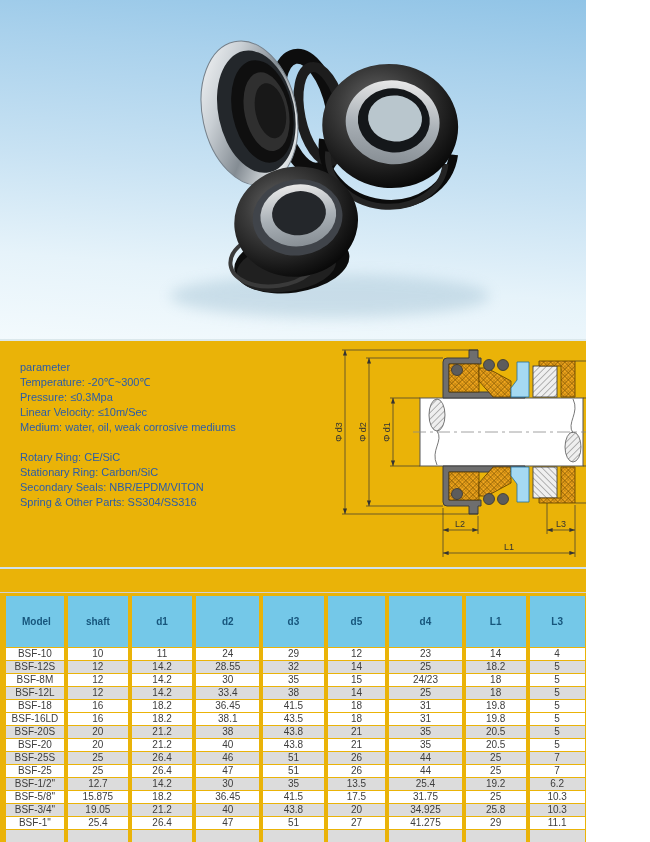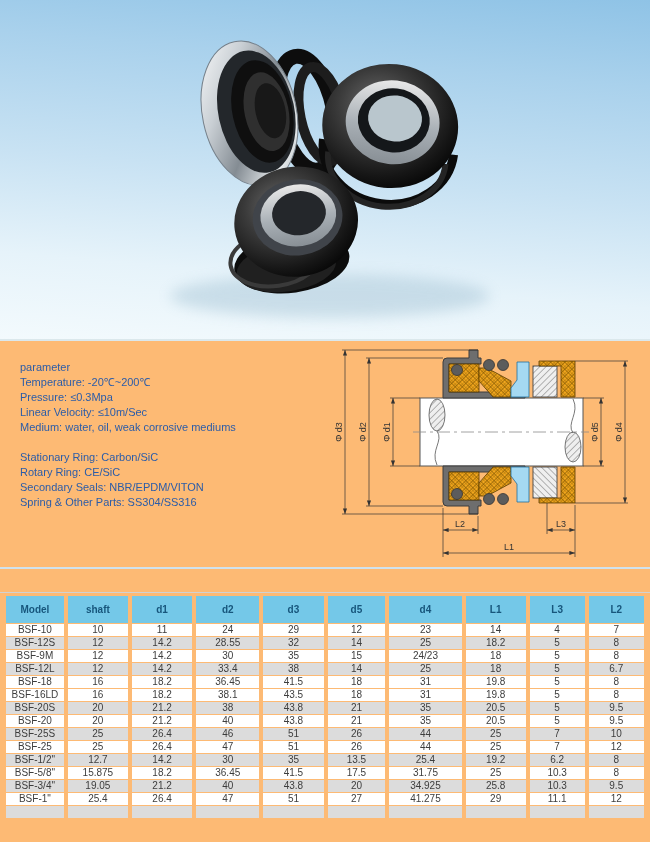--- a/index.html
+++ b/index.html
@@ -1,16 +1,16 @@
 <!DOCTYPE html>
 <html style="--header-bg: #74c8e8; --header-text: #17567c; --stripe: #dcdcdc;"><head>
 <meta charset="utf-8">
 <style>
   html,body{margin:0;padding:0;background:#fff;}
-  .page{position:relative;width:650px;height:842px;overflow:hidden;background:#fdba74;
+  .page{position:relative;width:586px;height:842px;overflow:hidden;background:#eab308;
         font-family:"Liberation Sans", sans-serif;}
 
   
   .photo{position:absolute;left:0;top:0;width:650px;height:339px;
          background:linear-gradient(185deg,#8fc3e6 0%,#a9d1ec 22%,#c8e2f3 52%,#e6f3fa 78%,#f3fafd 100%);}
   .photo svg{position:absolute;left:0;top:0;}
   .rule{position:absolute;left:0;width:650px;}
   .rule-photo{top:339px;height:2px;background:#dbe8ec;}
   .rule-blue{top:567px;height:2px;background:#cfe2ee;}
   .rule-gray{top:592px;height:1px;background:#d2d2d2;}
@@ -23,21 +23,21 @@
 
   
   .diagram{position:absolute;left:335px;top:348px;width:315px;height:215px;}
   .dim-label{font-size:9px;fill:#333;}
 
   
   .spec-table{position:absolute;left:2px;top:595px;width:646px;
               border-collapse:separate;border-spacing:4px 1px;table-layout:fixed;
               font-size:10px;color:#3d3d3d;}
   .spec-table th{background:var(--header-bg,#74c8e8);color:var(--header-text,#17567c);
-                 font-weight:700;font-size:10px;height:19px;padding:4px;text-align:center;
+                 font-weight:700;font-size:10px;height:19px;padding:16px;text-align:center;
                  white-space:nowrap;overflow:hidden;}
   .spec-table td{height:12px;line-height:12px;padding:0;text-align:center;
                  white-space:nowrap;overflow:hidden;}
   .spec-table tr.odd td{background:var(--stripe,#dcdcdc);}
   .spec-table tr.even td{background:#ffffff;}
   .spec-table tr.partial td{height:12px;}
 </style>
 </head>
 <body>
 
@@ -100,29 +100,29 @@
         <ellipse cx="302" cy="214" rx="27" ry="22" fill="#24272b"></ellipse>
       </g>
     </svg>
   </div>
 
   <div class="rule rule-photo"></div>
 
   <div class="specs" style="color: rgb(43, 92, 168);">
     <div class="spec-line">parameter</div>
     <div>
-        <div class="spec-line">Temperature: -20℃~200℃</div>
+        <div class="spec-line">Temperature: -20℃~300℃</div>
         <div class="spec-line">Pressure: ≤0.3Mpa</div>
         <div class="spec-line">Linear Velocity: ≤10m/Sec</div>
         <div class="spec-line">Medium: water, oil, weak corrosive mediums</div>
       </div>
     <div class="block-gap"></div>
     <div>
+        <div class="spec-line">Rotary Ring: CE/SiC</div>
         <div class="spec-line">Stationary Ring: Carbon/SiC</div>
-        <div class="spec-line">Rotary Ring: CE/SiC</div>
         <div class="spec-line">Secondary Seals: NBR/EPDM/VITON</div>
         <div class="spec-line">Spring &amp; Other Parts: SS304/SS316</div>
       </div>
   </div>
 
   <div class="diagram">
     <svg width="315" height="215" viewBox="0 0 315 215">
       <defs>
         <pattern id="pRub" width="5" height="5" patternUnits="userSpaceOnUse" patternTransform="rotate(45)">
           <rect width="5" height="5" fill="#f2a71e"></rect>
@@ -244,21 +244,21 @@
           <td>14.2</td>
           <td>28.55</td>
           <td>32</td>
           <td>14</td>
           <td>25</td>
           <td>18.2</td>
           <td>5</td>
           <td>8</td>
         </tr>
         <tr class="even">
-          <td>BSF-9M</td>
+          <td>BSF-8M</td>
           <td>12</td>
           <td>14.2</td>
           <td>30</td>
           <td>35</td>
           <td>15</td>
           <td>24/23</td>
           <td>18</td>
           <td>5</td>
           <td>8</td>
         </tr>

